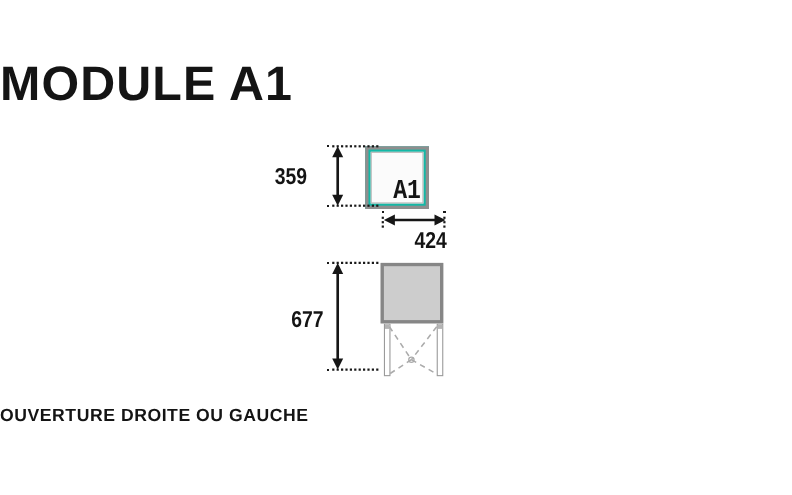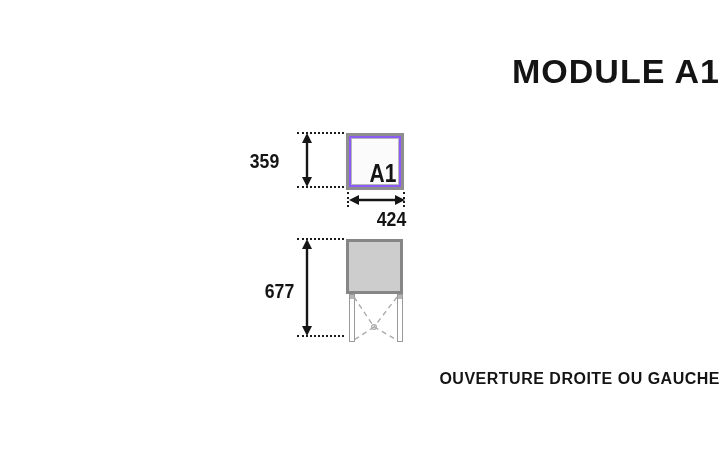--- a/index.html
+++ b/index.html
@@ -2,41 +2,41 @@
 <html><head>
 <meta charset="utf-8">
 <style>
   html,body{margin:0;padding:0;background:#ffffff;}
   #stage{
     position:relative;width:720px;height:450px;background:#ffffff;
     font-family:"Liberation Sans",sans-serif;color:#141414;overflow:hidden;
   }
   
   .page-title{
-    position:absolute;left:0;right:0;top:52px;text-align:right;
-    font-size:34px;font-weight:800;letter-spacing:1px;color:#141414;
+    position:absolute;left:0;right:0;top:52px;text-align:left;
+    font-size:44px;font-weight:800;letter-spacing:1px;color:#141414;
   }
   .caption{
-    position:absolute;left:0;right:0;top:370px;text-align:right;
+    position:absolute;left:0;right:0;top:370px;text-align:left;
     font-size:16px;font-weight:800;letter-spacing:0.5px;color:#141414;
   }
   
   .cond{display:inline-block;transform:scaleX(0.84);transform-origin:center;}
   .dim-label{
     position:absolute;font-weight:800;color:#141414;line-height:1;
   }
   .dim-v{width:50px;text-align:left;font-size:21px;}
   .dim-h{text-align:right;font-size:21px;}
   .ext-line-h{position:absolute;height:0;border-top:2px dotted #1a1a1a;}
   .ext-line-v{position:absolute;width:0;border-left:2px dotted #1a1a1a;}
   svg{position:absolute;display:block;}
   
   .frame-box{
-    position:absolute;left:346px;top:133px;width:52px;height:51px;
-    border:3px solid #8e8e8e;background:#8b5cf6;
+    position:absolute;left:332px;top:133px;width:52px;height:51px;
+    border:3px solid #8e8e8e;background:#14b8a6;font-family:Liberation Mono, monospace;
   }
   .frame-box-inner{
     position:absolute;left:2px;top:2px;right:2px;bottom:2px;
     border:1px solid #b8b8b8;background:#fbfbfb;
   }
   .module-label{
     position:absolute;right:2px;bottom:1px;font-size:25px;font-weight:800;
     color:#141414;line-height:1;
   }
   

